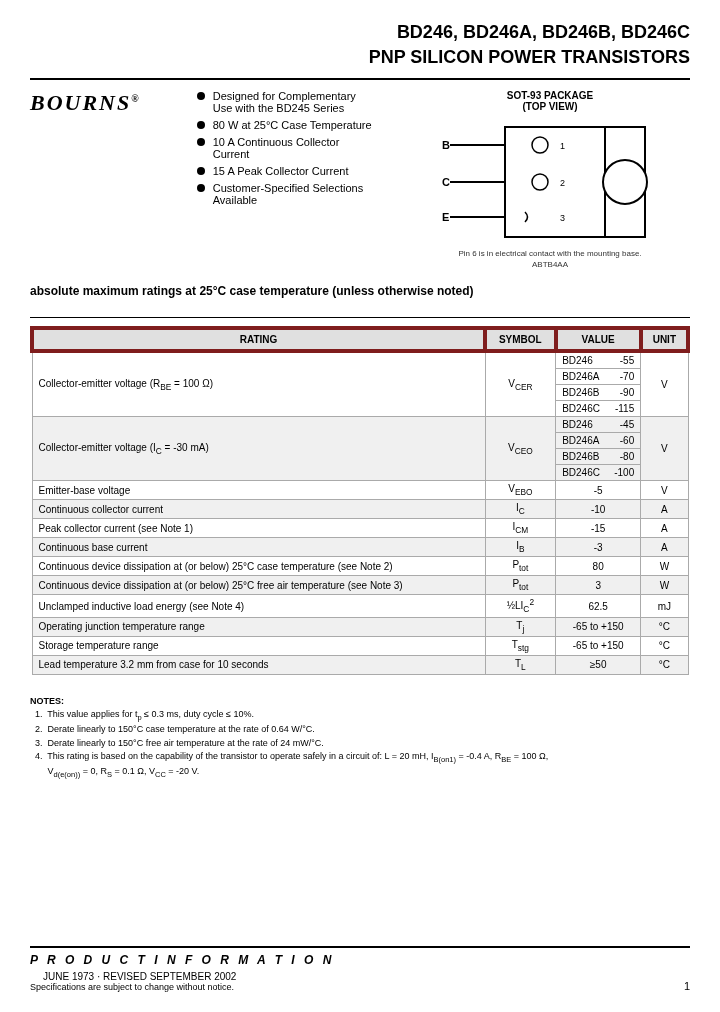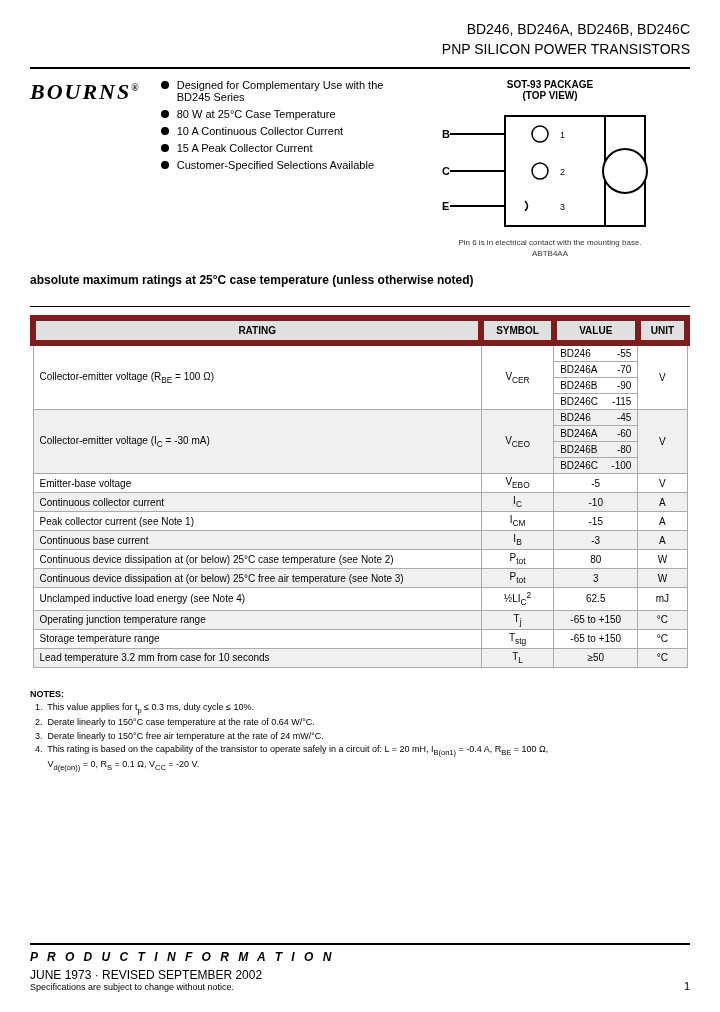--- a/index.html
+++ b/index.html
@@ -12,28 +12,29 @@
       color: #000;
       padding: 20px 30px;
     }
     .header {
       text-align: right;
       margin-bottom: 10px;
       border-bottom: 2px solid #000;
       padding-bottom: 8px;
     }
     .header-title {
-      font-size: 14px;
-      font-weight: normal;
+      font-size: 18px;
+      font-weight: bold;
       line-height: 1.4;
     }
     .top-section {
       display: flex;
       margin-top: 7px;
       margin-bottom: 10px;
+      gap: 36px;
     }
     .logo {
       font-size: 22px;
       font-weight: bold;
       font-style: italic;
       letter-spacing: 2px;
       margin-right: 10px;
       font-family: 'Times New Roman', serif;
     }
     .logo sup {
@@ -82,21 +83,21 @@
       padding-bottom: 19px;
     }
     table {
       width: 100%;
       border-collapse: collapse;
       font-size: 10px;
       margin-bottom: 10px;
     }
     .ratings-table th {
       background: #e0e0e0;
-      border: 6px solid #7f1d1d;
+      border: 4px solid #7f1d1d;
       padding: 4px 6px;
       text-align: center;
       font-weight: bold;
       font-size: 10px;
     }
     .ratings-table td {
       border: 1px solid #aaa;
       padding: 2px 6px;
       vertical-align: middle;
     }
@@ -353,18 +354,18 @@
   <div>&nbsp;&nbsp;3.&nbsp; Derate linearly to 150°C free air temperature at the rate of 24 mW/°C.</div>
   <div>&nbsp;&nbsp;4.&nbsp; This rating is based on the capability of the transistor to operate safely in a circuit of: L = 20 mH, I<sub>B(on1)</sub> = -0.4 A, R<sub>BE</sub> = 100 Ω,<br>&nbsp;&nbsp;&nbsp;&nbsp;&nbsp;&nbsp;&nbsp;V<sub>d(e(on))</sub> = 0, R<sub>S</sub> = 0.1 Ω, V<sub>CC</sub> = -20 V.</div>
 </div>
 
 <div style="position:fixed;bottom:20px;left:30px;right:30px;">
   <div style="border-top:2px solid #000;padding-top:5px;margin-bottom:4px;">
     <div style="font-size:12px;font-weight:bold;letter-spacing:3px;font-style:italic;">P R O D U C T   I N F O R M A T I O N</div>
   </div>
   <div style="display:flex;justify-content:space-between;align-items:flex-end;">
     <div>
-      <div style="font-size:12px;">JUNE 1973 · REVISED SEPTEMBER 2002</div>
+      <div style="font-size:10px;margin-left:13px;">JUNE 1973 · REVISED SEPTEMBER 2002</div>
       <div style="font-size:9px;">Specifications are subject to change without notice.</div>
     </div>
     <div style="font-size:11px;">1</div>
   </div>
 </div>
 
 </body></html>

